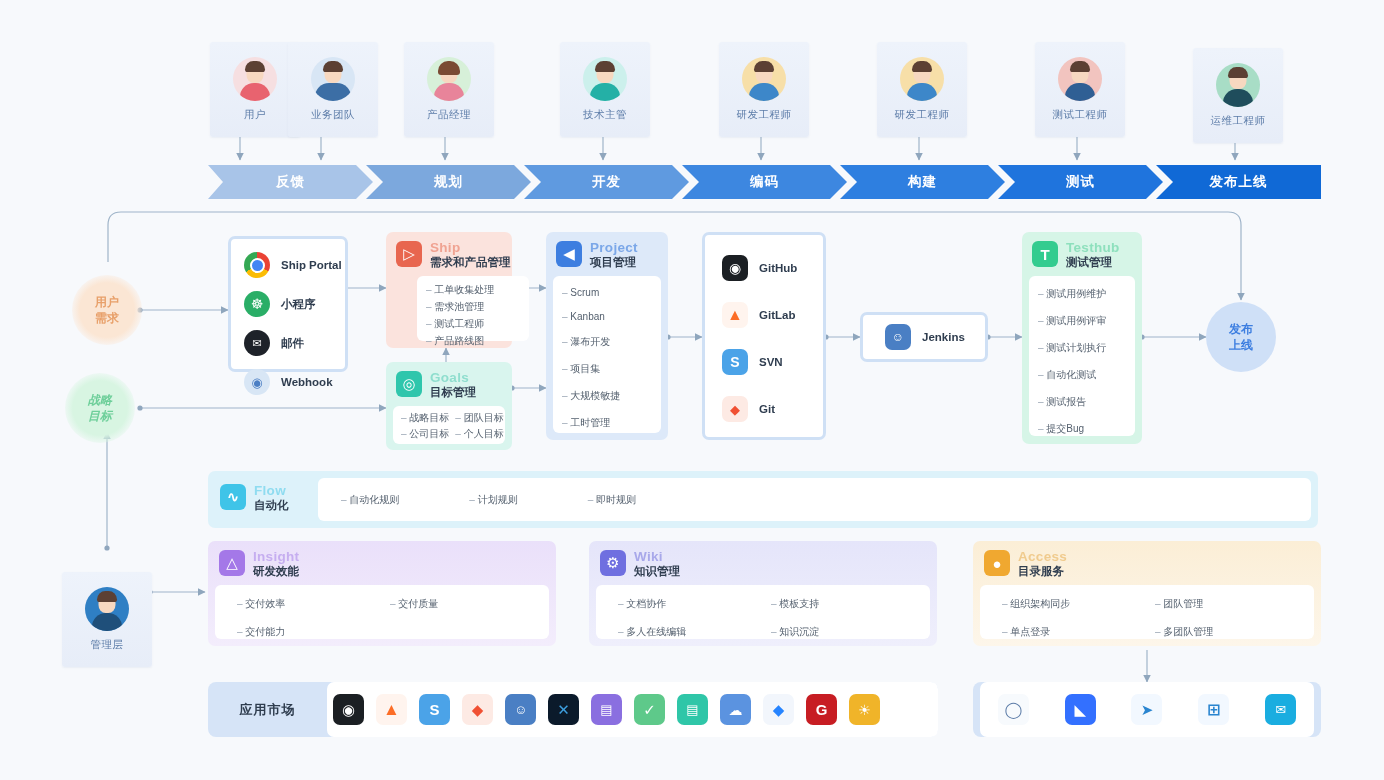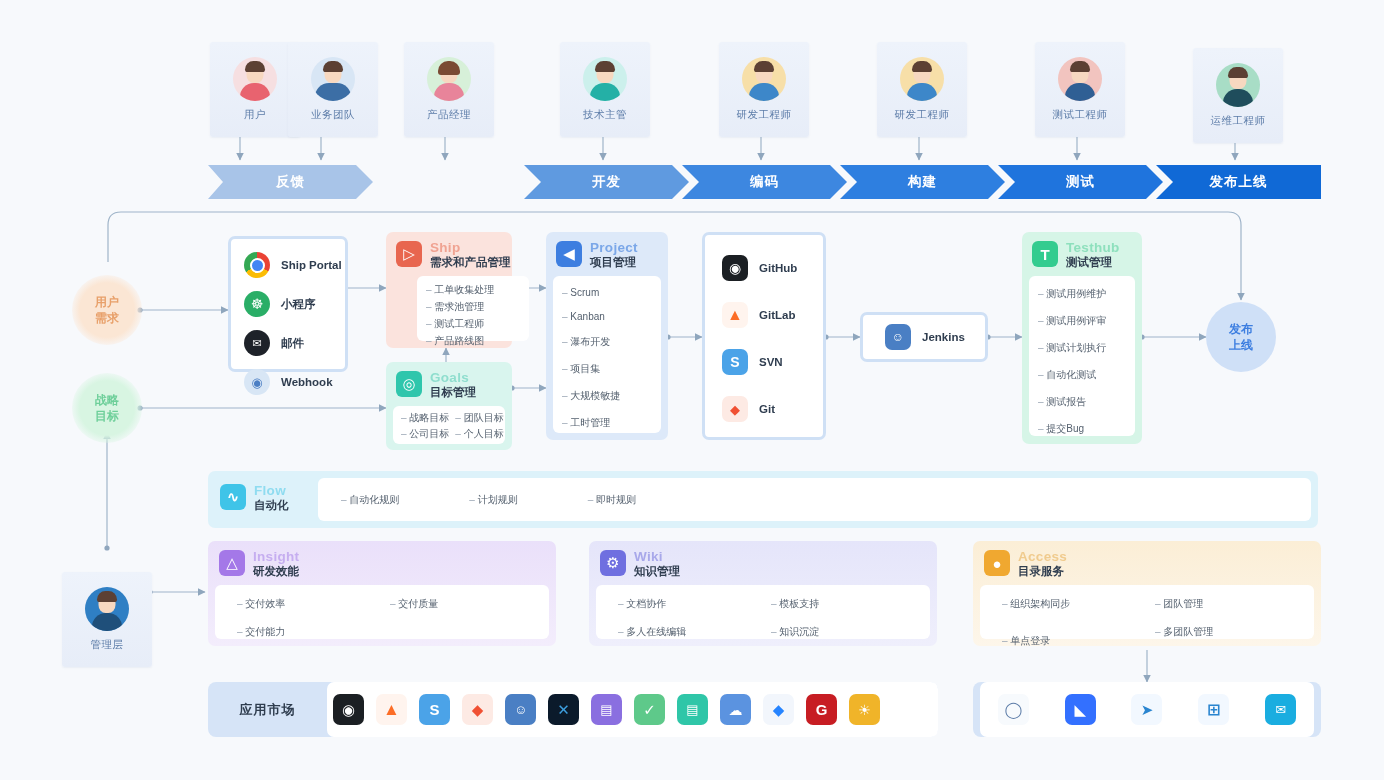--- a/index.html
+++ b/index.html
@@ -196,20 +196,24 @@
       <div class="av-head"></div>
         <div class="av-hair"></div>
     </div>
     <div class="role-label">运维工程师</div>
   </div>
 
   <div class="pipe" style="left:208px;top:165px;width:165px;background:#a8c4e8;
     clip-path:polygon(0 0,148px 0,165px 50%,148px 100%,0 100%,15px 50%);">
     <span>反馈</span>
   </div>
+  <div class="pipe" style="left:366px;top:165px;width:165px;background:#7ca8dd;
+    clip-path:polygon(0 0,148px 0,165px 50%,148px 100%,0 100%,17px 50%);">
+    <span>规划</span>
+  </div>
   <div class="pipe" style="left:524px;top:165px;width:165px;background:#5f9ae0;
     clip-path:polygon(0 0,148px 0,165px 50%,148px 100%,0 100%,17px 50%);">
     <span>开发</span>
   </div>
   <div class="pipe" style="left:682px;top:165px;width:165px;background:#3d87e0;
     clip-path:polygon(0 0,148px 0,165px 50%,148px 100%,0 100%,17px 50%);">
     <span>编码</span>
   </div>
   <div class="pipe" style="left:840px;top:165px;width:165px;background:#2e7fe0;
     clip-path:polygon(0 0,148px 0,165px 50%,148px 100%,0 100%,17px 50%);">
@@ -222,22 +226,22 @@
   <div class="pipe" style="left:1156px;top:165px;width:165px;background:#1069d6;
     clip-path:polygon(0 0,165px 0,165px 100%,0 100%,17px 50%);">
     <span>发布上线</span>
   </div>
 
   <div class="circle-node" style="left:72px;top:275px;width:70px;height:70px;color:#e8a06a;
     background:radial-gradient(circle,#fbe6d4 0%,#fbe6d4 55%,rgba(251,230,212,0) 78%);">
     <span>用户</span>
     <span>需求</span>
   </div>
-  <div class="circle-node" style="left:72px;top:373px;width:70px;height:70px;color:#6ecf9a;
-    background:radial-gradient(circle,#d8f5e2 0%,#d8f5e2 55%,rgba(216,245,226,0) 78%);">
+  <div class="circle-node" style="left:65px;top:373px;width:70px;height:70px;color:#6ecf9a;
+    background:radial-gradient(circle,#d8f5e2 0%,#d8f5e2 55%,rgba(216,245,226,0) 78%);font-style:italic;">
     <span>战略</span>
     <span>目标</span>
   </div>
   <div class="circle-node" style="left:1206px;top:302px;width:70px;height:70px;color:#3d7ee0;background:#cfe0f7;">
     <span>发布</span>
     <span>上线</span>
   </div>
 
   <div class="role-card" style="left:62px;top:572px;">
     <div class="role-avatar" style="background:#2f7fc4;">
@@ -432,21 +436,21 @@
   <div class="panel" style="left:973px;top:541px;width:348px;height:105px;background:linear-gradient(180deg,#fbeed6,#fdf6ea);">
     <div class="panel-head" style="left:11px;top:8px;">
       <span class="ph-icon" style="background:#f0a830;">●</span>
       <span class="ph-text">
         <span class="ph-en" style="color:#f0cb8e;">Access</span>
         <span class="ph-cn">目录服务</span>
       </span>
     </div>
     <div class="panel-inner" style="left:7px;top:44px;width:334px;height:54px;">
       <div style="position:absolute;left:22px;top:12px;">
-        <div class="bullet" style="margin-bottom:23px;text-align:center;">组织架构同步</div>
+        <div class="bullet" style="margin-bottom:14px;text-align:center;">组织架构同步</div>
         <div class="bullet" style="margin-bottom:0;">单点登录</div>
       </div>
       <div style="position:absolute;left:175px;top:12px;">
         <div class="bullet" style="margin-bottom:14px;">团队管理</div>
         <div class="bullet" style="margin-bottom:0;">多团队管理</div>
       </div>
     </div>
   </div>
 
   <div class="barwrap" style="left:208px;top:682px;width:730px;height:55px;background:#d6e4f7;">

